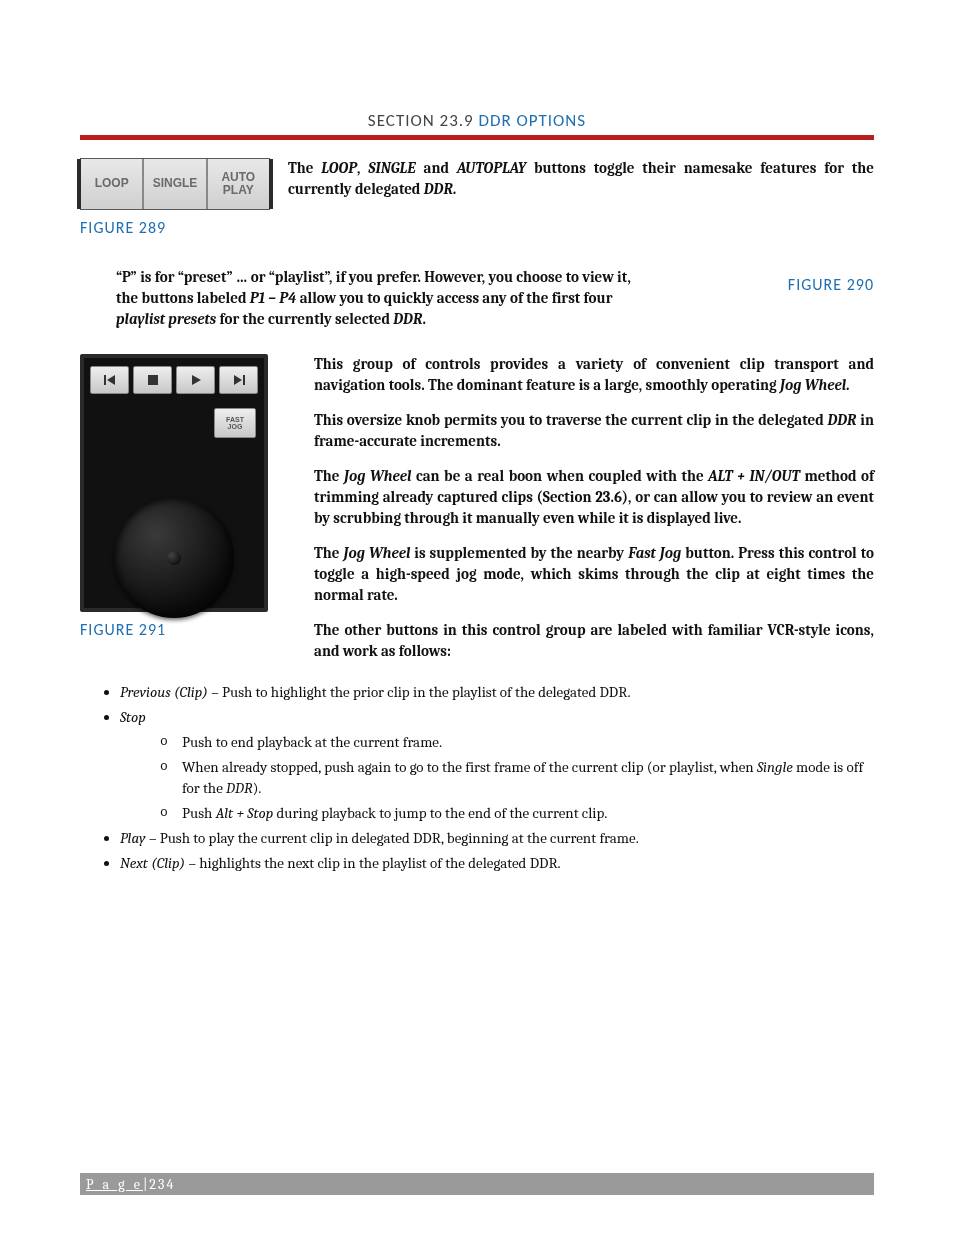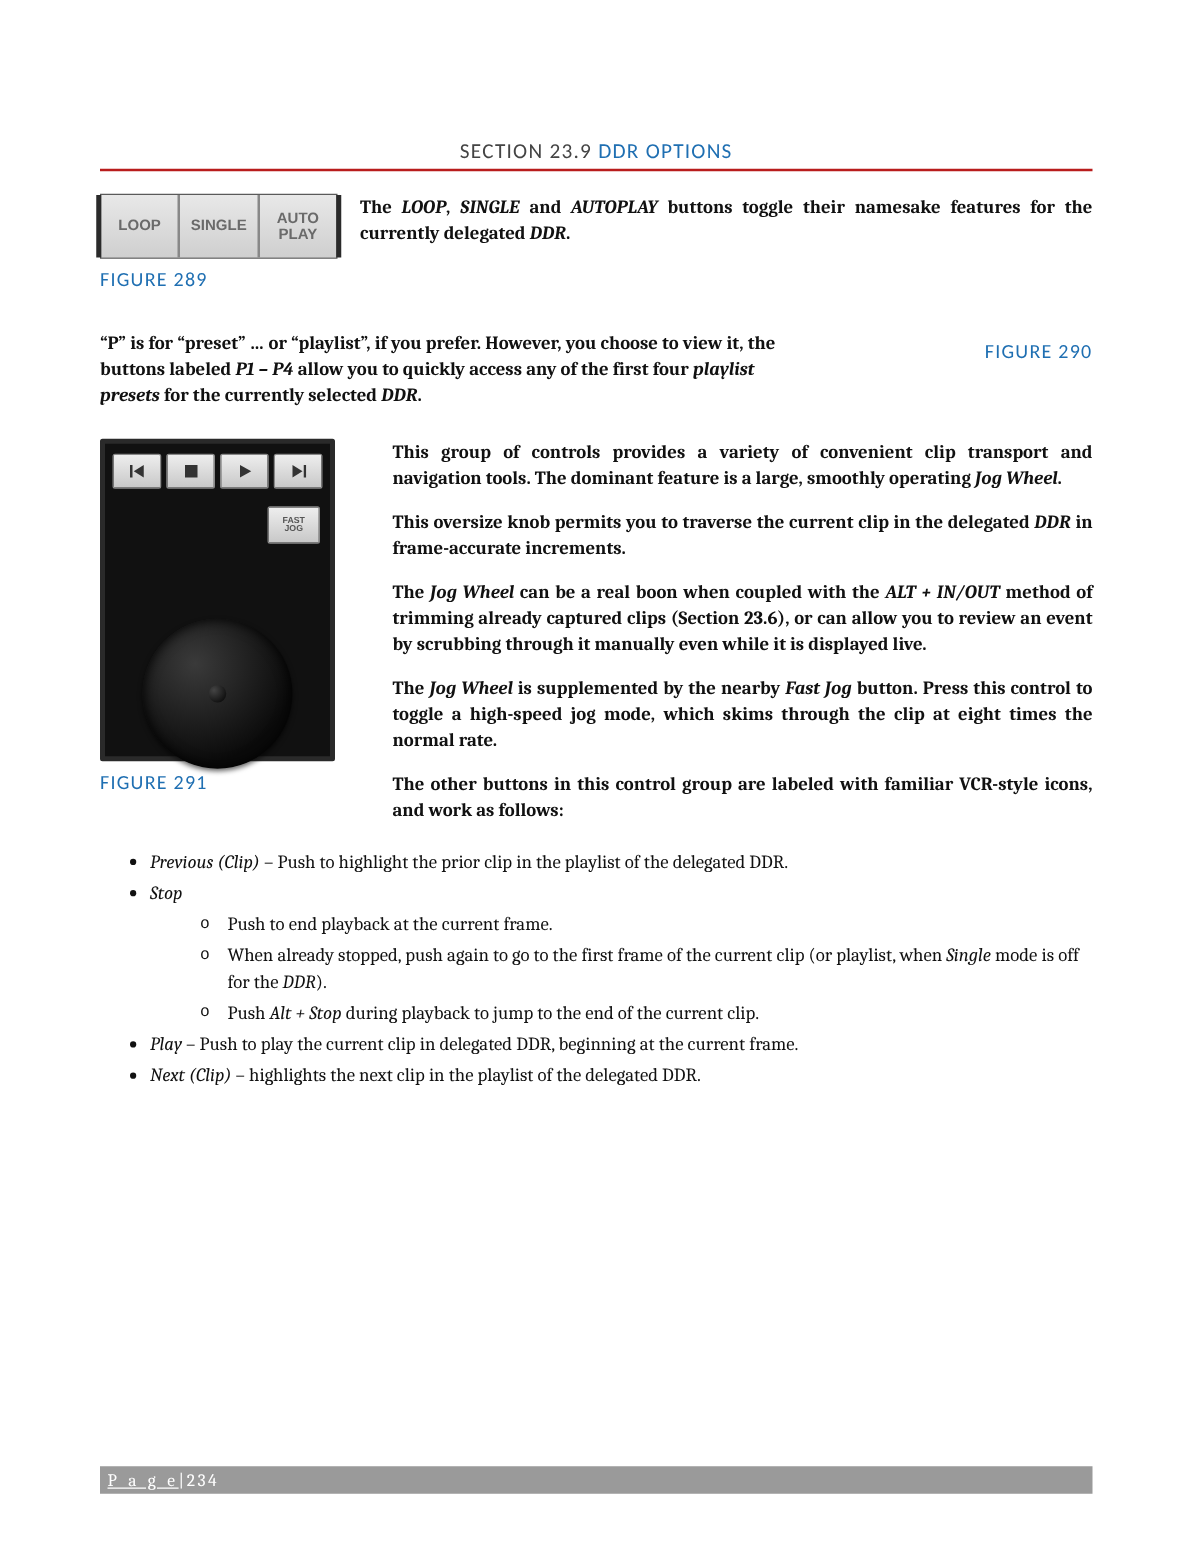--- a/index.html
+++ b/index.html
@@ -1,18 +1,18 @@
 <!DOCTYPE html>
 <html><head>
 <meta charset="utf-8">
 <style>
   body { margin:0; background:#fff; font-family:Cambria, Georgia, 'Times New Roman', serif; color:#111; }
   .page { width:954px; min-height:1235px; margin:0 auto; padding:110px 80px 40px 80px; box-sizing:border-box; position:relative; }
   .section-head { text-align:center; font-family:Calibri, Arial, sans-serif; letter-spacing:1px; font-size:17px; padding-bottom:4px; margin-bottom:18px; }
-  .underline-full { border-bottom:2px solid #b91c1c; }
+  .underline-full { border-bottom:5px solid #b91c1c; }
   .section-head .lead { color:#444; }
   .section-head .link { color:#1f6fb2; }
   .fig-cap { font-family:Calibri, Arial, sans-serif; font-size:16px; letter-spacing:1px; color:#1f6fb2; margin-top:8px; }
   p { font-size:15px; line-height:1.4; margin:0 0 14px 0;font-weight:bold; }
   .justify { text-align:justify; }
   em, .it { font-style:italic; }
 
   .row { display:flex; gap:18px; }
   .s289-block { width:190px; }
 
@@ -27,21 +27,21 @@
   
   .pbar { display:flex; border:1px solid #5a5a5a; background:linear-gradient(#e8e8e8,#cfcfcf); height:42px; width:188px; position:relative; }
   .pbar::before, .pbar::after { content:""; position:absolute; top:0; bottom:0; width:4px; background:#2a2a2a; }
   .pbar::before { left:-4px; }
   .pbar::after { right:-4px; }
   .pbar .btn { flex:1; display:flex; align-items:center; justify-content:center; border-right:2px solid #888; font-family:Arial, sans-serif; font-weight:900; color:#5a5a5a; font-size:15px; }
   .pbar .btn:last-child { border-right:none; }
 
   
   .s10wrap { display:flex; gap:20px; margin-bottom:10px; }
-  .s10wrap .textcol { flex:1; }
+  .s10wrap .textcol { flex:1;margin-left:36px; }
   .s10wrap .figcol { width:200px; }
   .figcol .fig-cap { text-align:right; }
 
   
   .s11head { width:520px; margin-bottom:18px; }
   .s11wrap { display:flex; gap:24px; }
   .s11wrap .figcol2 { width:210px; }
   .s11wrap .textcol2 { flex:1; }
 
   

